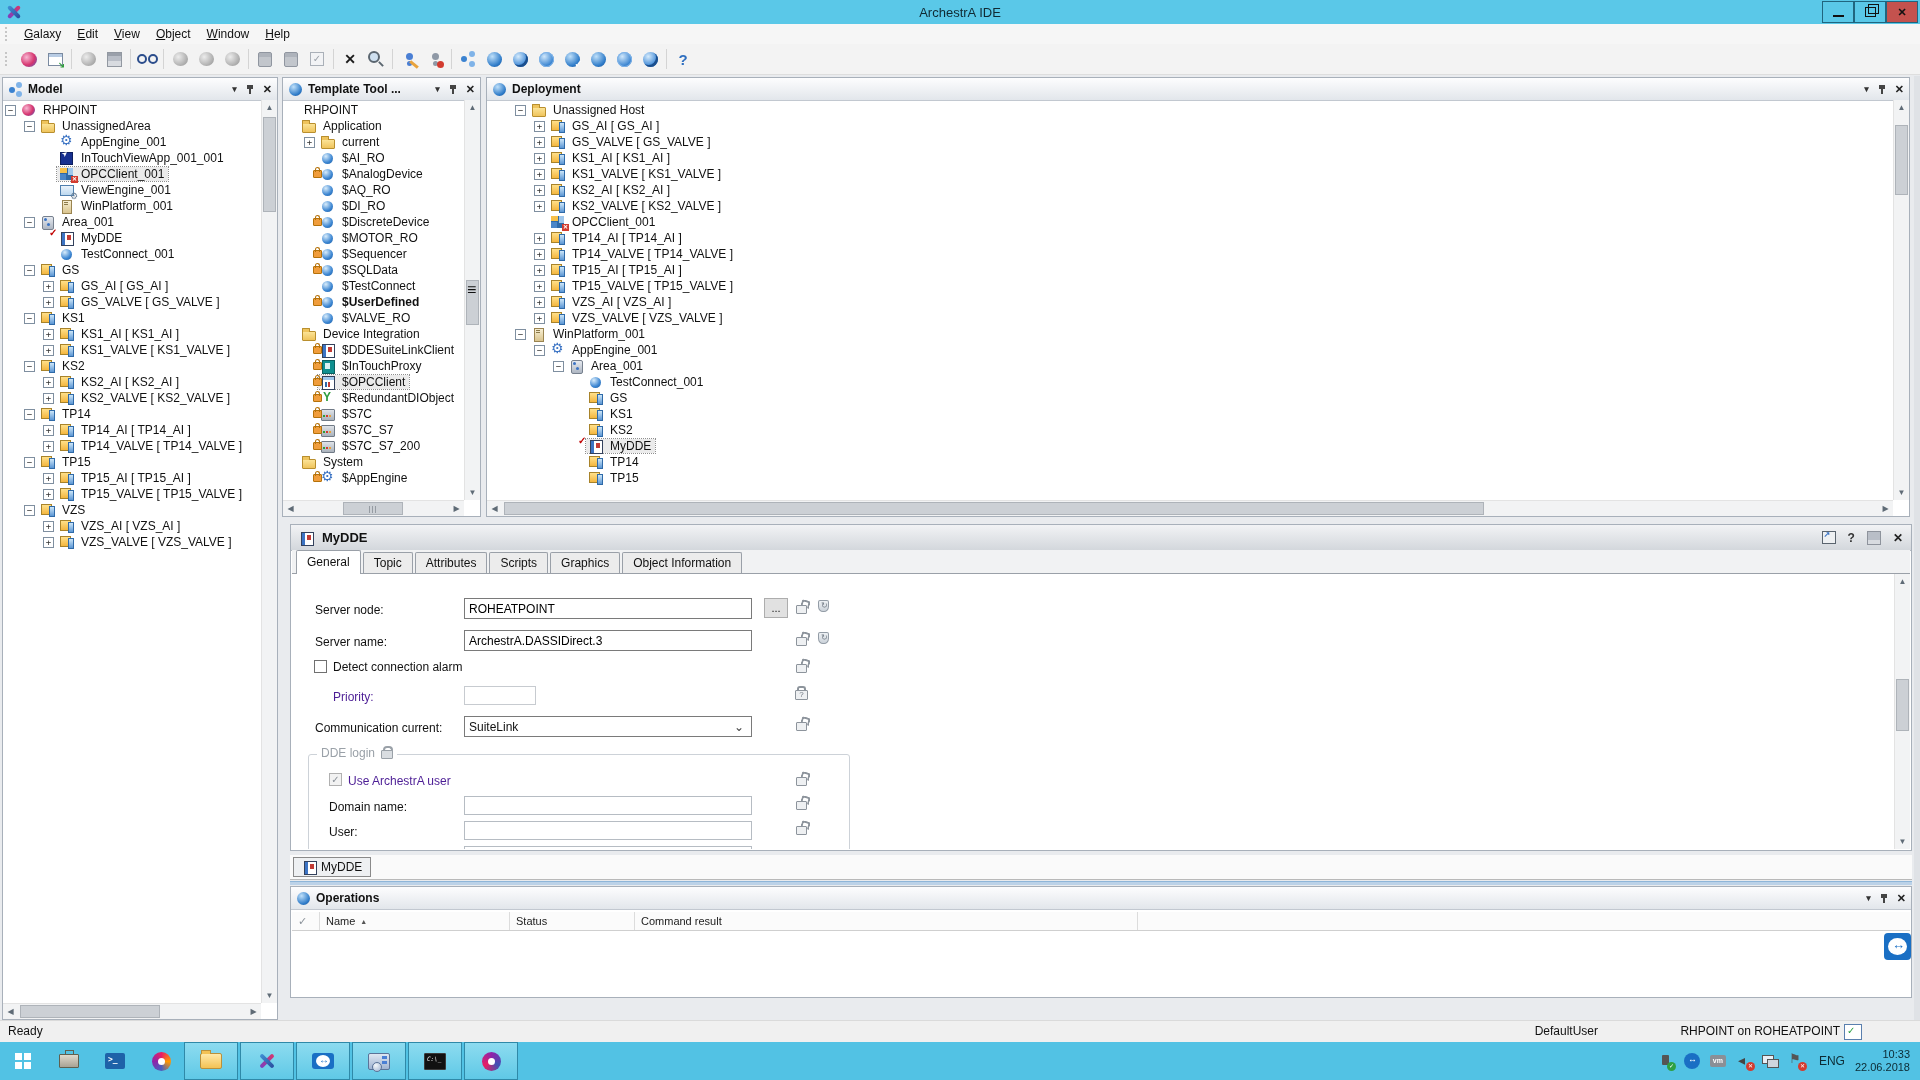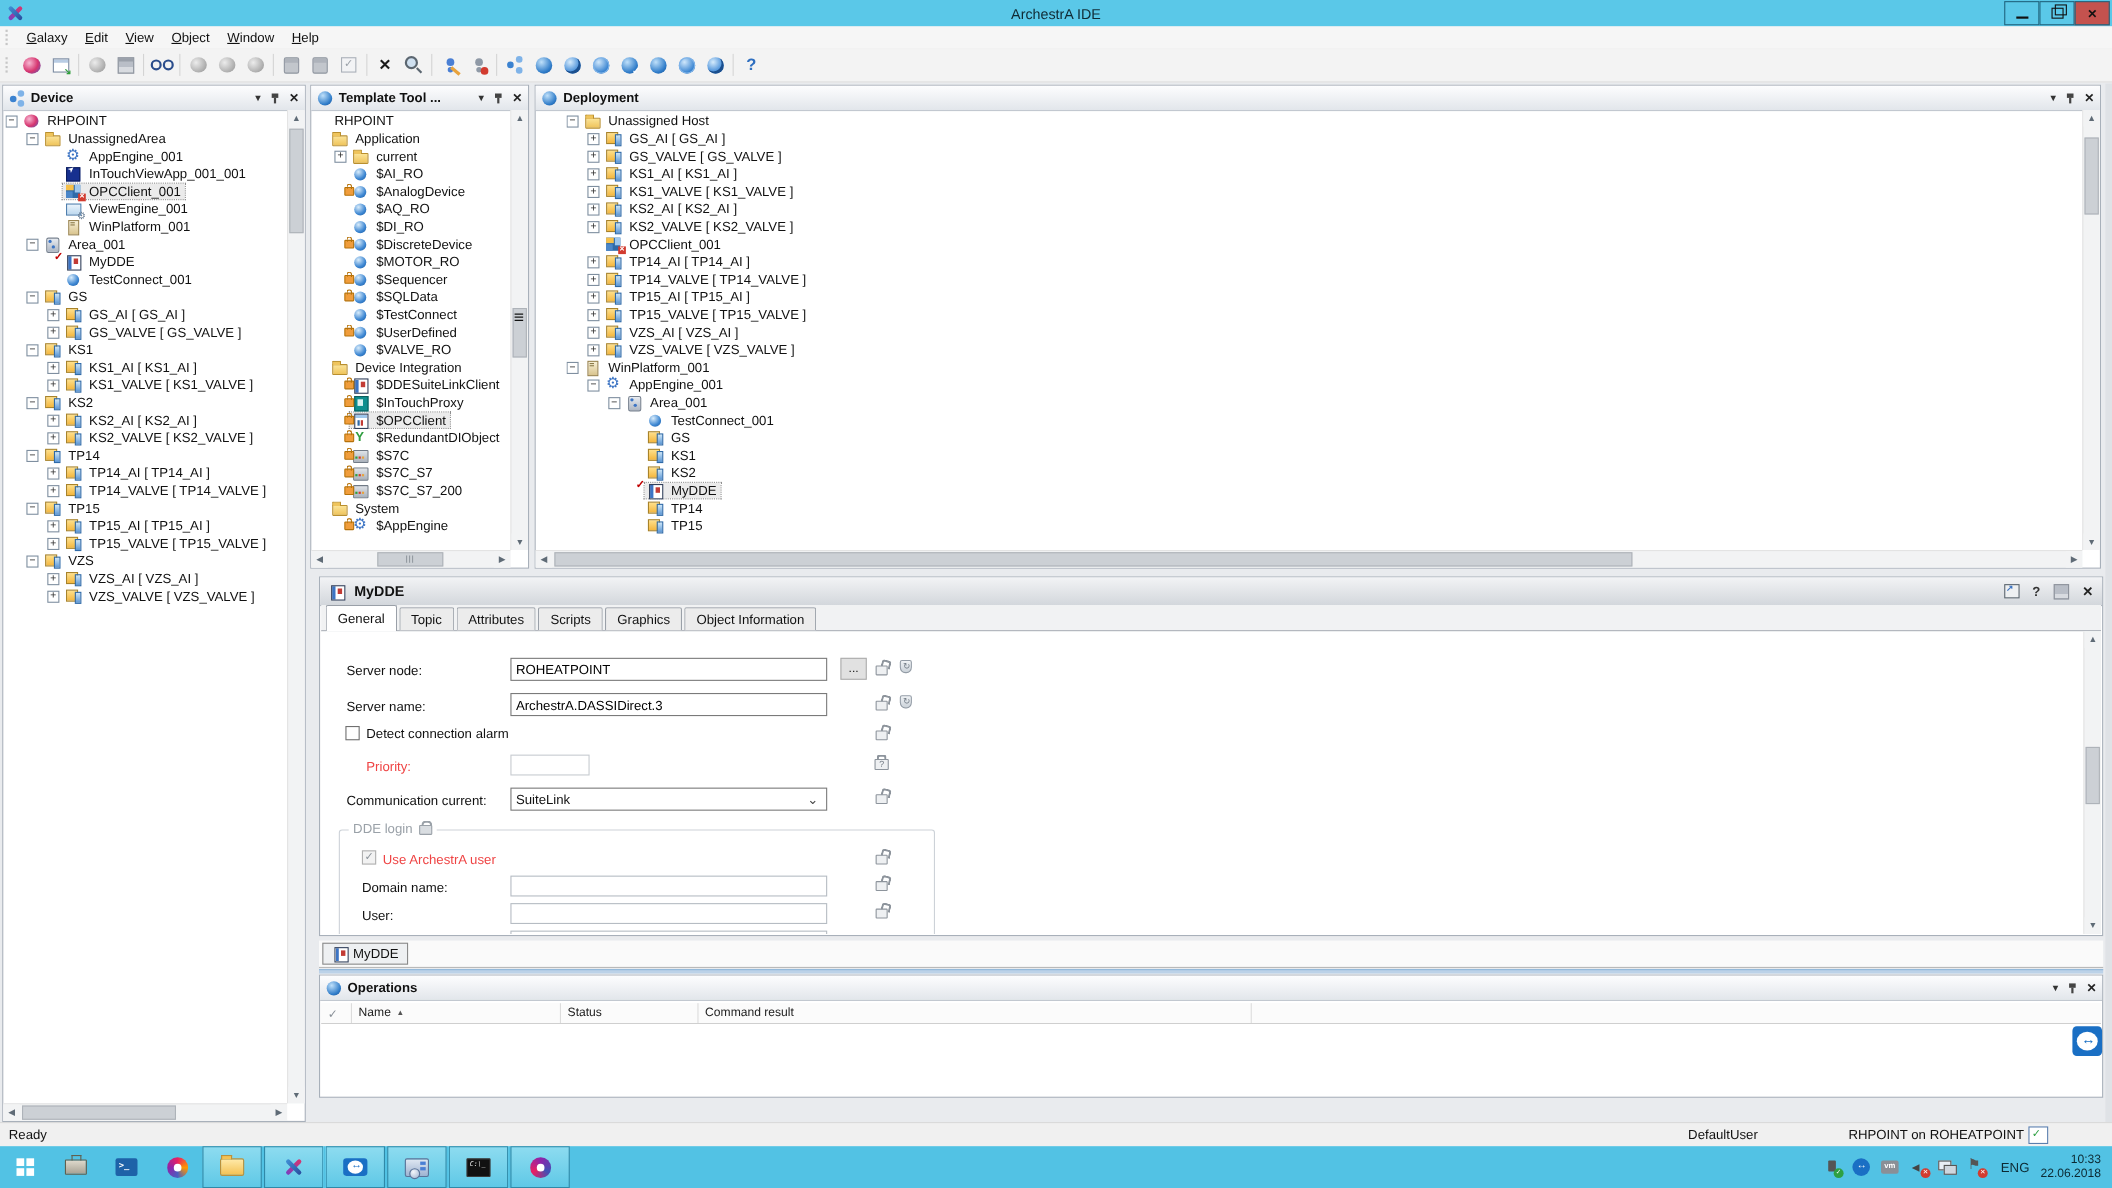--- a/index.html
+++ b/index.html
@@ -158,21 +158,21 @@
   .eh-help{font-size:12px;font-weight:bold;color:#333;}
   .eh-save{width:12px;height:12px;background:#b9bec7;border:1px solid #8e939c;box-shadow:inset 0 -4px 0 #d8dbe0;}
   .eh-close{font-size:12px;font-weight:bold;color:#222;}
   .tabsrow{position:absolute;left:1px;right:1px;top:25px;height:24px;background:#f1f2f3;
            border-bottom:1px solid #9aa0a8;display:flex;align-items:flex-end;padding-left:4px;box-sizing:border-box;}
   .tab{height:20px;line-height:20px;padding:0 10px;font-size:12px;border:1px solid #9aa0a8;border-bottom:none;
        background:#ececec;margin-right:2px;border-radius:2px 2px 0 0;}
   .tab.active{background:#fff;height:23px;line-height:23px;margin-bottom:-1px;margin-top:13px;}
   .econtent{position:absolute;left:1px;right:1px;top:49px;bottom:1px;background:#fff;overflow:hidden;font-size:12px;}
   .flabel{position:absolute;white-space:nowrap;}
-  .flabel.dis{color:#ef4444;}
+  .flabel.dis{color:#4c1d95;}
   .tf{position:absolute;border:1px solid #7a7a7a;background:#fff;font-size:12px;padding:0 4px;box-sizing:border-box;
       font-family:"Liberation Sans",sans-serif;}
   .tf.dis{border-color:#c7cbd0;}
   .tf.soft{border-color:#b6bcc3;}
   .browse{position:absolute;width:24px;height:20px;background:#e1e1e1;border:1px solid #adadad;font-size:11px;
           text-align:center;line-height:18px;box-sizing:border-box;}
   .cb{position:absolute;width:13px;height:13px;border:1px solid #707070;background:#fff;box-sizing:border-box;}
   .cb.dis{border-color:#b0b0b0;background:#f2f2f2;}
   .cb.checked::before{content:"✓";display:block;text-align:center;font-size:10px;line-height:11px;color:#8a9199;}
   .combo{position:absolute;height:21px;border:1px solid #7a7a7a;background:#fff;display:flex;align-items:center;
@@ -327,21 +327,21 @@
       <span class="tbi tb-ball"></span>
       <span class="tbi tb-globe"></span>
       <span class="tbi tb-ball2"></span>
       <span class="tbsep"></span>
       <span class="tbi tb-help">?</span>
     </div>
 
   <div class="panel" style="left:2px;top:77px;width:276px;height:943px;">
     <div class="phead">
       <span class="hicon hi-share"></span>
-      <span>Device</span>
+      <span>Model</span>
       <span class="pctrl">
         <span class="parrow">▾</span>
         <span class="ppin"></span>
         <span class="pclose">✕</span>
       </span>
     </div>
     <div class="treebody" id="modelTree" style="left:2px;top:24px;right:17px;bottom:17px;">
         <div class="trow" style="padding-left: 0px;">
           <span class="exp">−</span>
           <span class="nodebox">
@@ -651,21 +651,21 @@
             <span class="tlbl">$SQLData</span>
           </span>
         </div>
         <div class="trow" style="padding-left: 19px;">
           <span class="exp sp"></span>
           <span class="nodebox">
             <span class="ti ti-sphere"></span>
             <span class="tlbl">$TestConnect</span>
           </span>
         </div>
-        <div class="trow" style="padding-left: 19px;">
+        <div class="trow" style="padding-left: 19px; font-weight: bold;">
           <span class="exp sp"></span>
           <span class="nodebox">
             <span class="ti ti-sphere">
               <span class="tlock"></span>
             </span>
             <span class="tlbl">$UserDefined</span>
           </span>
         </div>
         <div class="trow" style="padding-left: 19px;">
           <span class="exp sp"></span>

